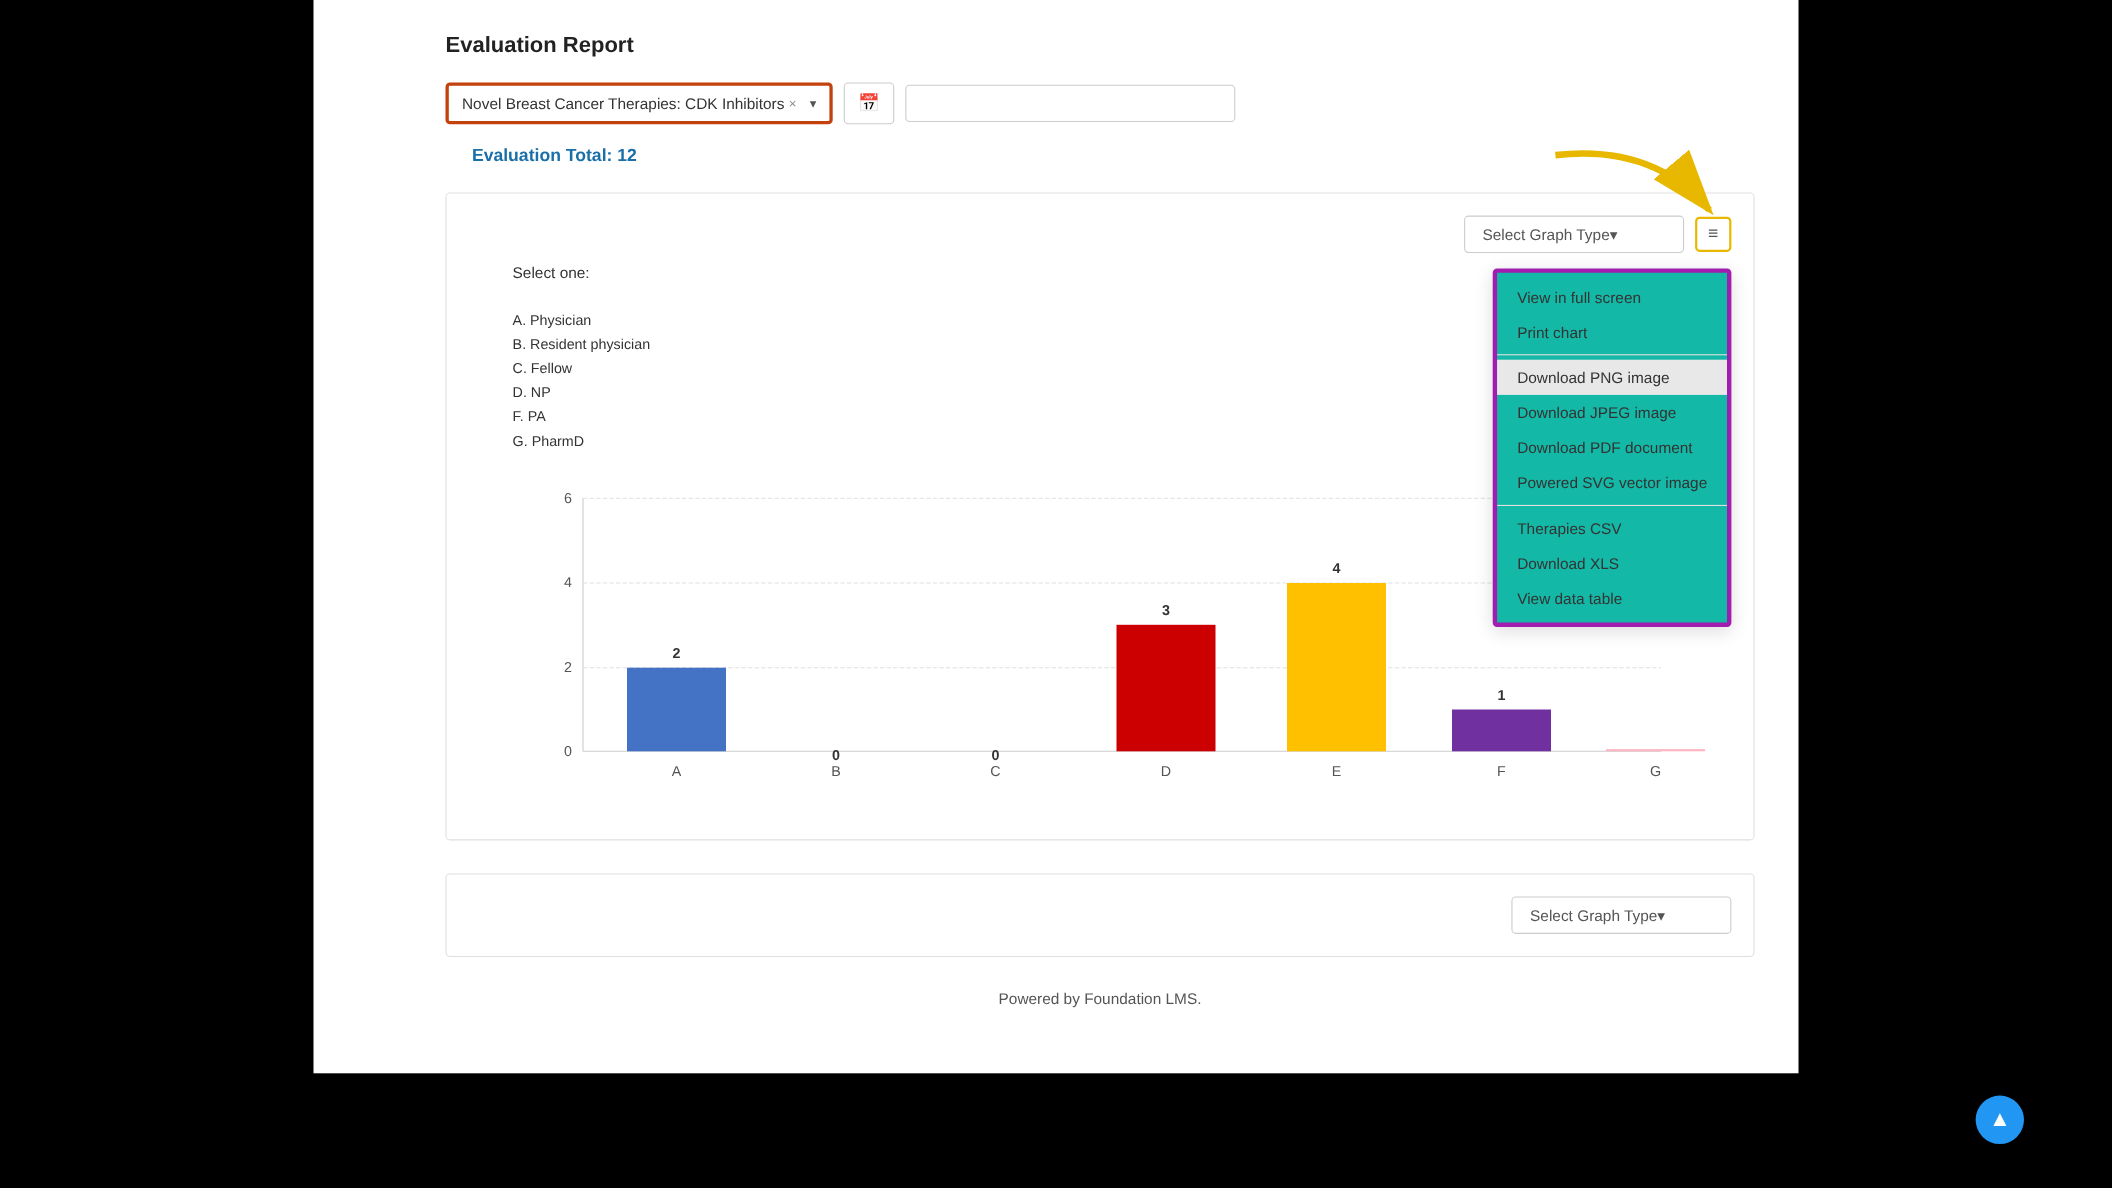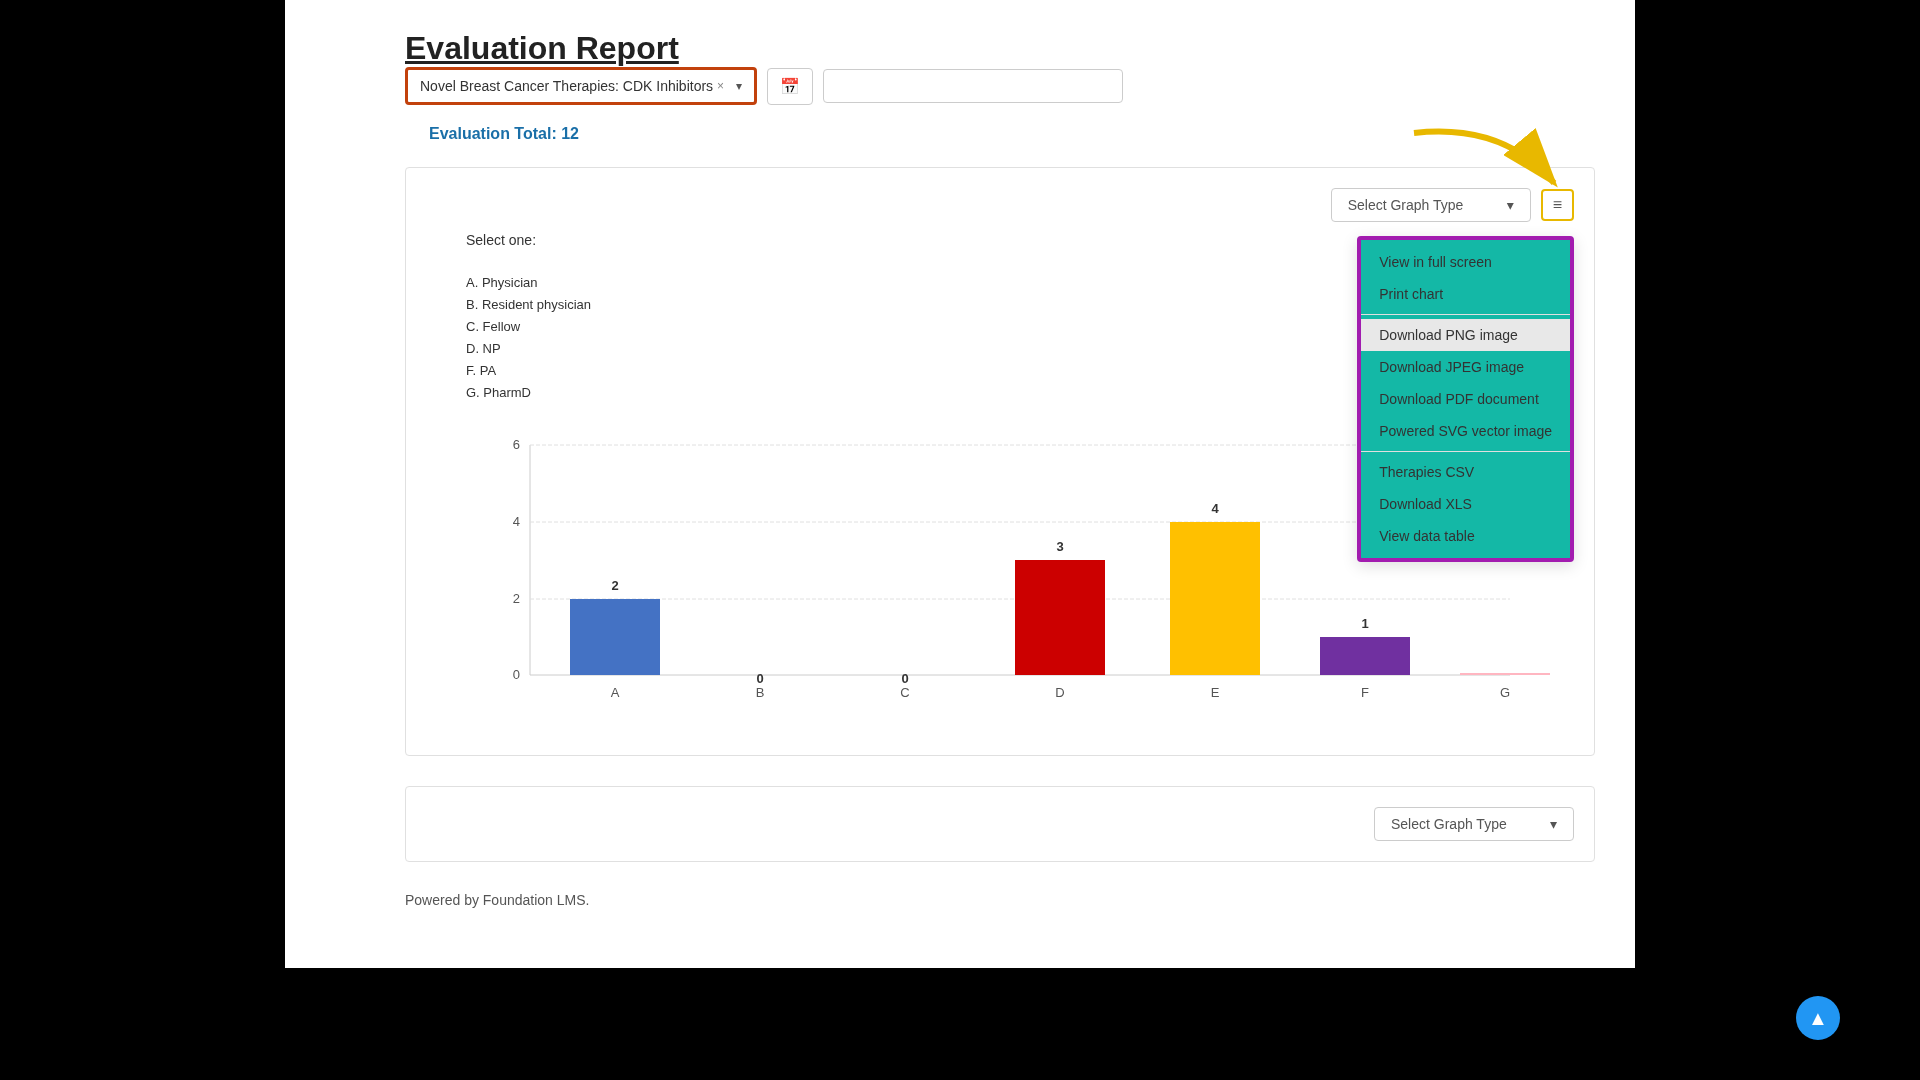--- a/index.html
+++ b/index.html
@@ -11,24 +11,24 @@
     }
     .page-wrapper {
       background: #fff;
       max-width: 1350px;
       margin: 0 auto;
       min-height: 820px;
       padding: 30px 40px 40px 120px;
       position: relative;
     }
     .page-title {
-      font-size: 32px;
+      font-size: 20px;
       font-weight: 700;
       color: #222;
-      text-decoration: underline;
+      margin-bottom: 22px;
     }
     .filter-row {
       display: flex;
       align-items: center;
       gap: 10px;
       margin-bottom: 20px;
     }
     .filter-select {
       border: 3px solid #c2410c;
       border-radius: 4px;
@@ -101,21 +101,21 @@
     .graph-type-select {
       border: 1px solid #ccc;
       border-radius: 4px;
       padding: 8px 16px;
       font-size: 14px;
       color: #555;
       background: #fff;
       min-width: 200px;
       display: flex;
       align-items: center;
-      justify-content: space-between;
+      justify-content: flex-start;
       cursor: pointer;
     }
     .graph-type-select .chevron {
       color: #555;
     }
     .hamburger-btn {
       border: 2px solid #e8b800;
       border-radius: 4px;
       background: #fff;
       padding: 6px 10px;
@@ -182,21 +182,21 @@
       border-radius: 4px;
       padding: 20px;
       background: #fff;
       margin-bottom: 30px;
       min-height: 60px;
       display: flex;
       justify-content: flex-end;
       align-items: flex-start;
     }
     .footer {
-      text-align: left;
+      text-align: center;
       color: #555;
       font-size: 14px;
       margin-top: 20px;
       padding-bottom: 20px;
     }
     .scroll-top-btn {
       position: fixed;
       bottom: 40px;
       right: 80px;
       width: 44px;

